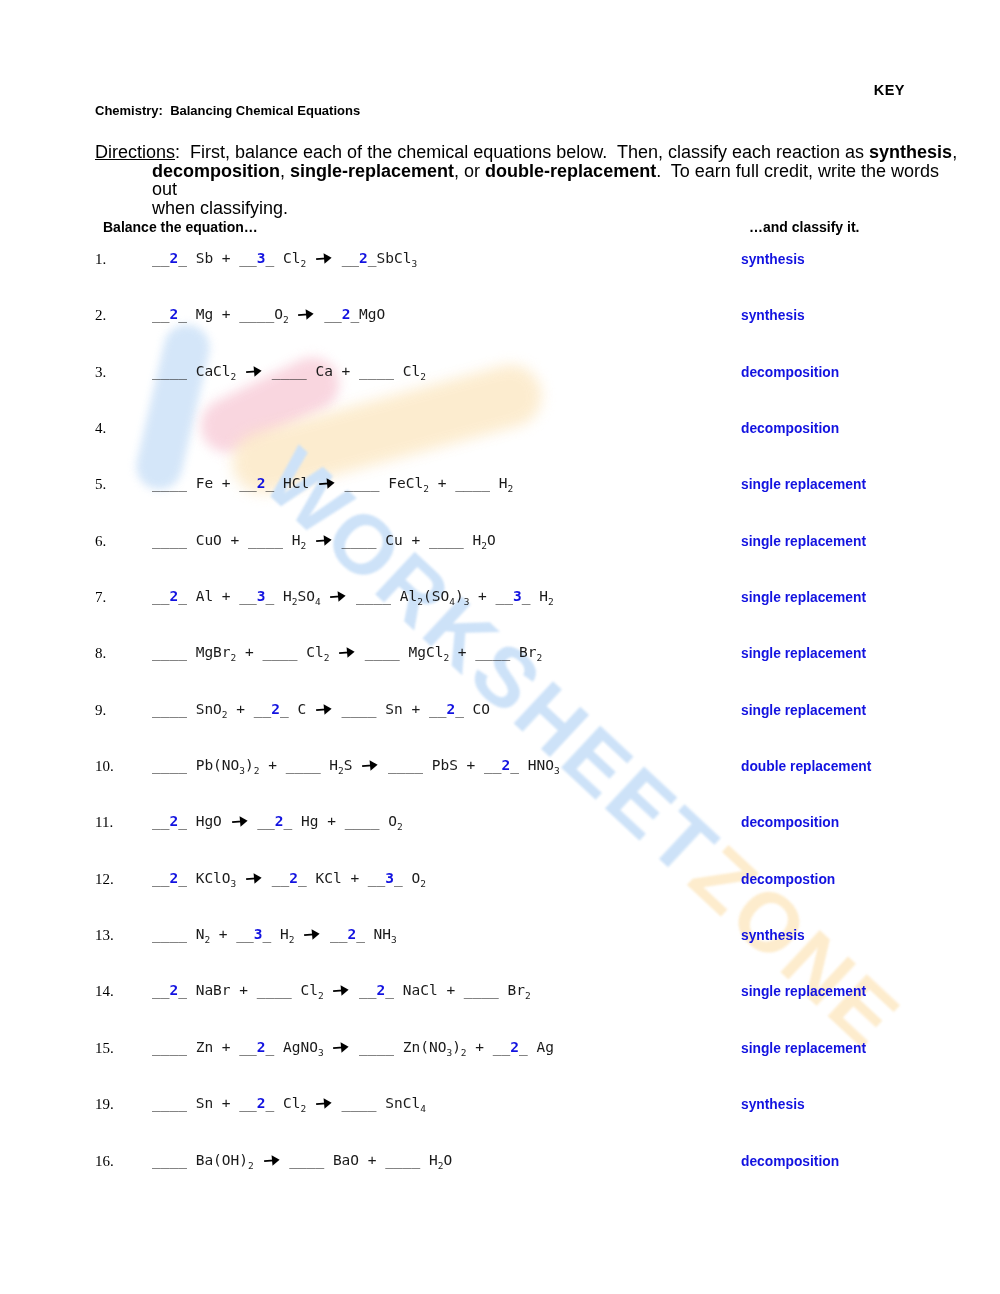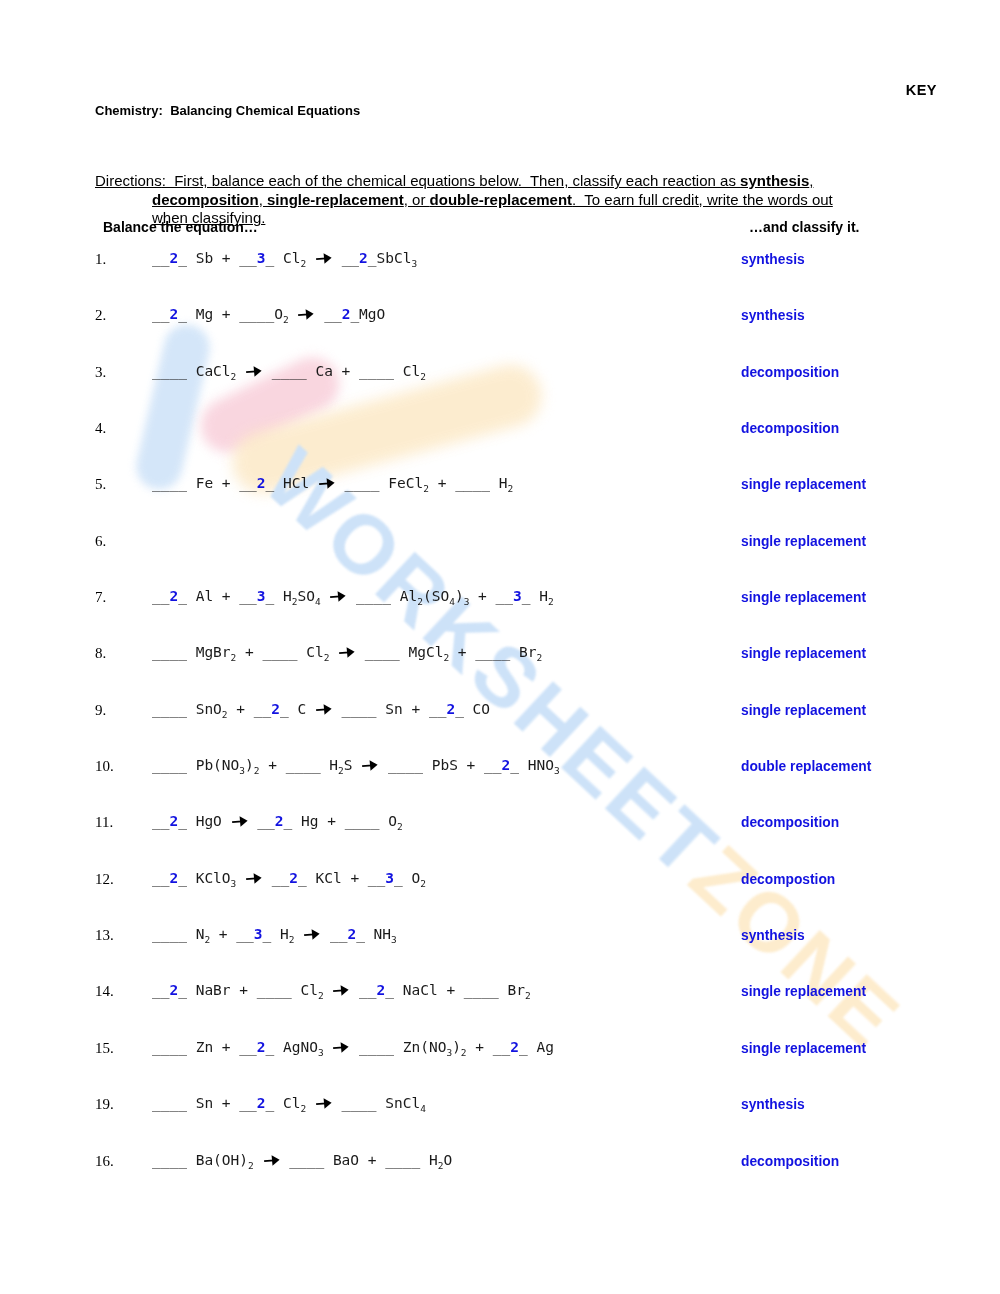--- a/index.html
+++ b/index.html
@@ -14,26 +14,26 @@
   .wm-yellow{left:228px;top:398px;width:318px;height:62px;background:#fce8c4;border-radius:32px;transform:rotate(-15deg);filter:blur(7px);opacity:.8;}
   .wm-text{
     left:312px;top:430px;transform:rotate(43deg);transform-origin:0 0;
     font-size:84px;font-weight:bold;letter-spacing:4px;white-space:nowrap;
     filter:blur(1px);
   }
   .wm-text .wm-part-blue{color:#cde2f8;}
   .wm-text .wm-part-orange{color:#fdeccd;}
   
   .content{position:absolute;inset:0;z-index:1;}
-  .key{position:absolute;top:82px;left:0;width:905px;text-align:right;font-weight:bold;font-size:14.5px;letter-spacing:.5px;padding-left:32px;}
+  .key{position:absolute;top:82px;left:0;width:905px;text-align:right;font-weight:bold;font-size:14.5px;letter-spacing:.5px;}
   .title{position:absolute;top:94px;left:95px;font-size:13px;font-weight:bold;white-space:pre;}
   .directions{
-    position:absolute;top:157px;left:95px;width:815px;
-    font-size:15px;line-height:18.7px;white-space:pre-wrap;
-    padding-left:57px;text-indent:-57px;text-decoration:underline;
+    position:absolute;top:125px;left:95px;width:815px;
+    font-size:18px;line-height:18.7px;white-space:pre-wrap;
+    padding-left:57px;text-indent:-57px;
   }
   .directions .seg-b{font-weight:bold;}
   .directions .seg-u{text-decoration:underline;}
   .col-head{position:absolute;top:219px;font-weight:bold;font-size:14px;white-space:pre;margin-left:8px;}
   .col-head.left{left:95px;}
   .col-head.right{left:741px;}
   #rows{position:absolute;top:250px;left:95px;width:870px;}
   .row{position:relative;height:56.35px;}
   .num{
     position:absolute;left:0;top:1px;
@@ -103,20 +103,24 @@
       <div class="row">
         <span class="num">5.</span>
         <span class="eq">____ Fe + __<span class="coef">2</span>_ HCl <span class="arrow"><svg width="16" height="11" viewBox="0 0 16 11">
               <rect x="0" y="4.6" width="10" height="1.8" fill="#000"></rect>
               <path d="M8 0.2 L15.6 5.5 L8 10.8 Z" fill="#000"></path>
             </svg></span> ____ FeCl<span class="sub">2</span> + ____ H<span class="sub">2</span></span>
         <span class="cls">single replacement</span>
       </div>
       <div class="row">
         <span class="num">6.</span>
+        <span class="eq">____ CuO + ____ H<span class="sub">2</span> <span class="arrow"><svg width="16" height="11" viewBox="0 0 16 11">
+              <rect x="0" y="4.6" width="10" height="1.8" fill="#000"></rect>
+              <path d="M8 0.2 L15.6 5.5 L8 10.8 Z" fill="#000"></path>
+            </svg></span> ____ Cu + ____ H<span class="sub">2</span>O</span>
         <span class="cls">single replacement</span>
       </div>
       <div class="row">
         <span class="num">7.</span>
         <span class="eq">__<span class="coef">2</span>_ Al + __<span class="coef">3</span>_ H<span class="sub">2</span>SO<span class="sub">4</span> <span class="arrow"><svg width="16" height="11" viewBox="0 0 16 11">
               <rect x="0" y="4.6" width="10" height="1.8" fill="#000"></rect>
               <path d="M8 0.2 L15.6 5.5 L8 10.8 Z" fill="#000"></path>
             </svg></span> ____ Al<span class="sub">2</span>(SO<span class="sub">4</span>)<span class="sub">3</span> + __<span class="coef">3</span>_ H<span class="sub">2</span></span>
         <span class="cls">single replacement</span>
       </div>

